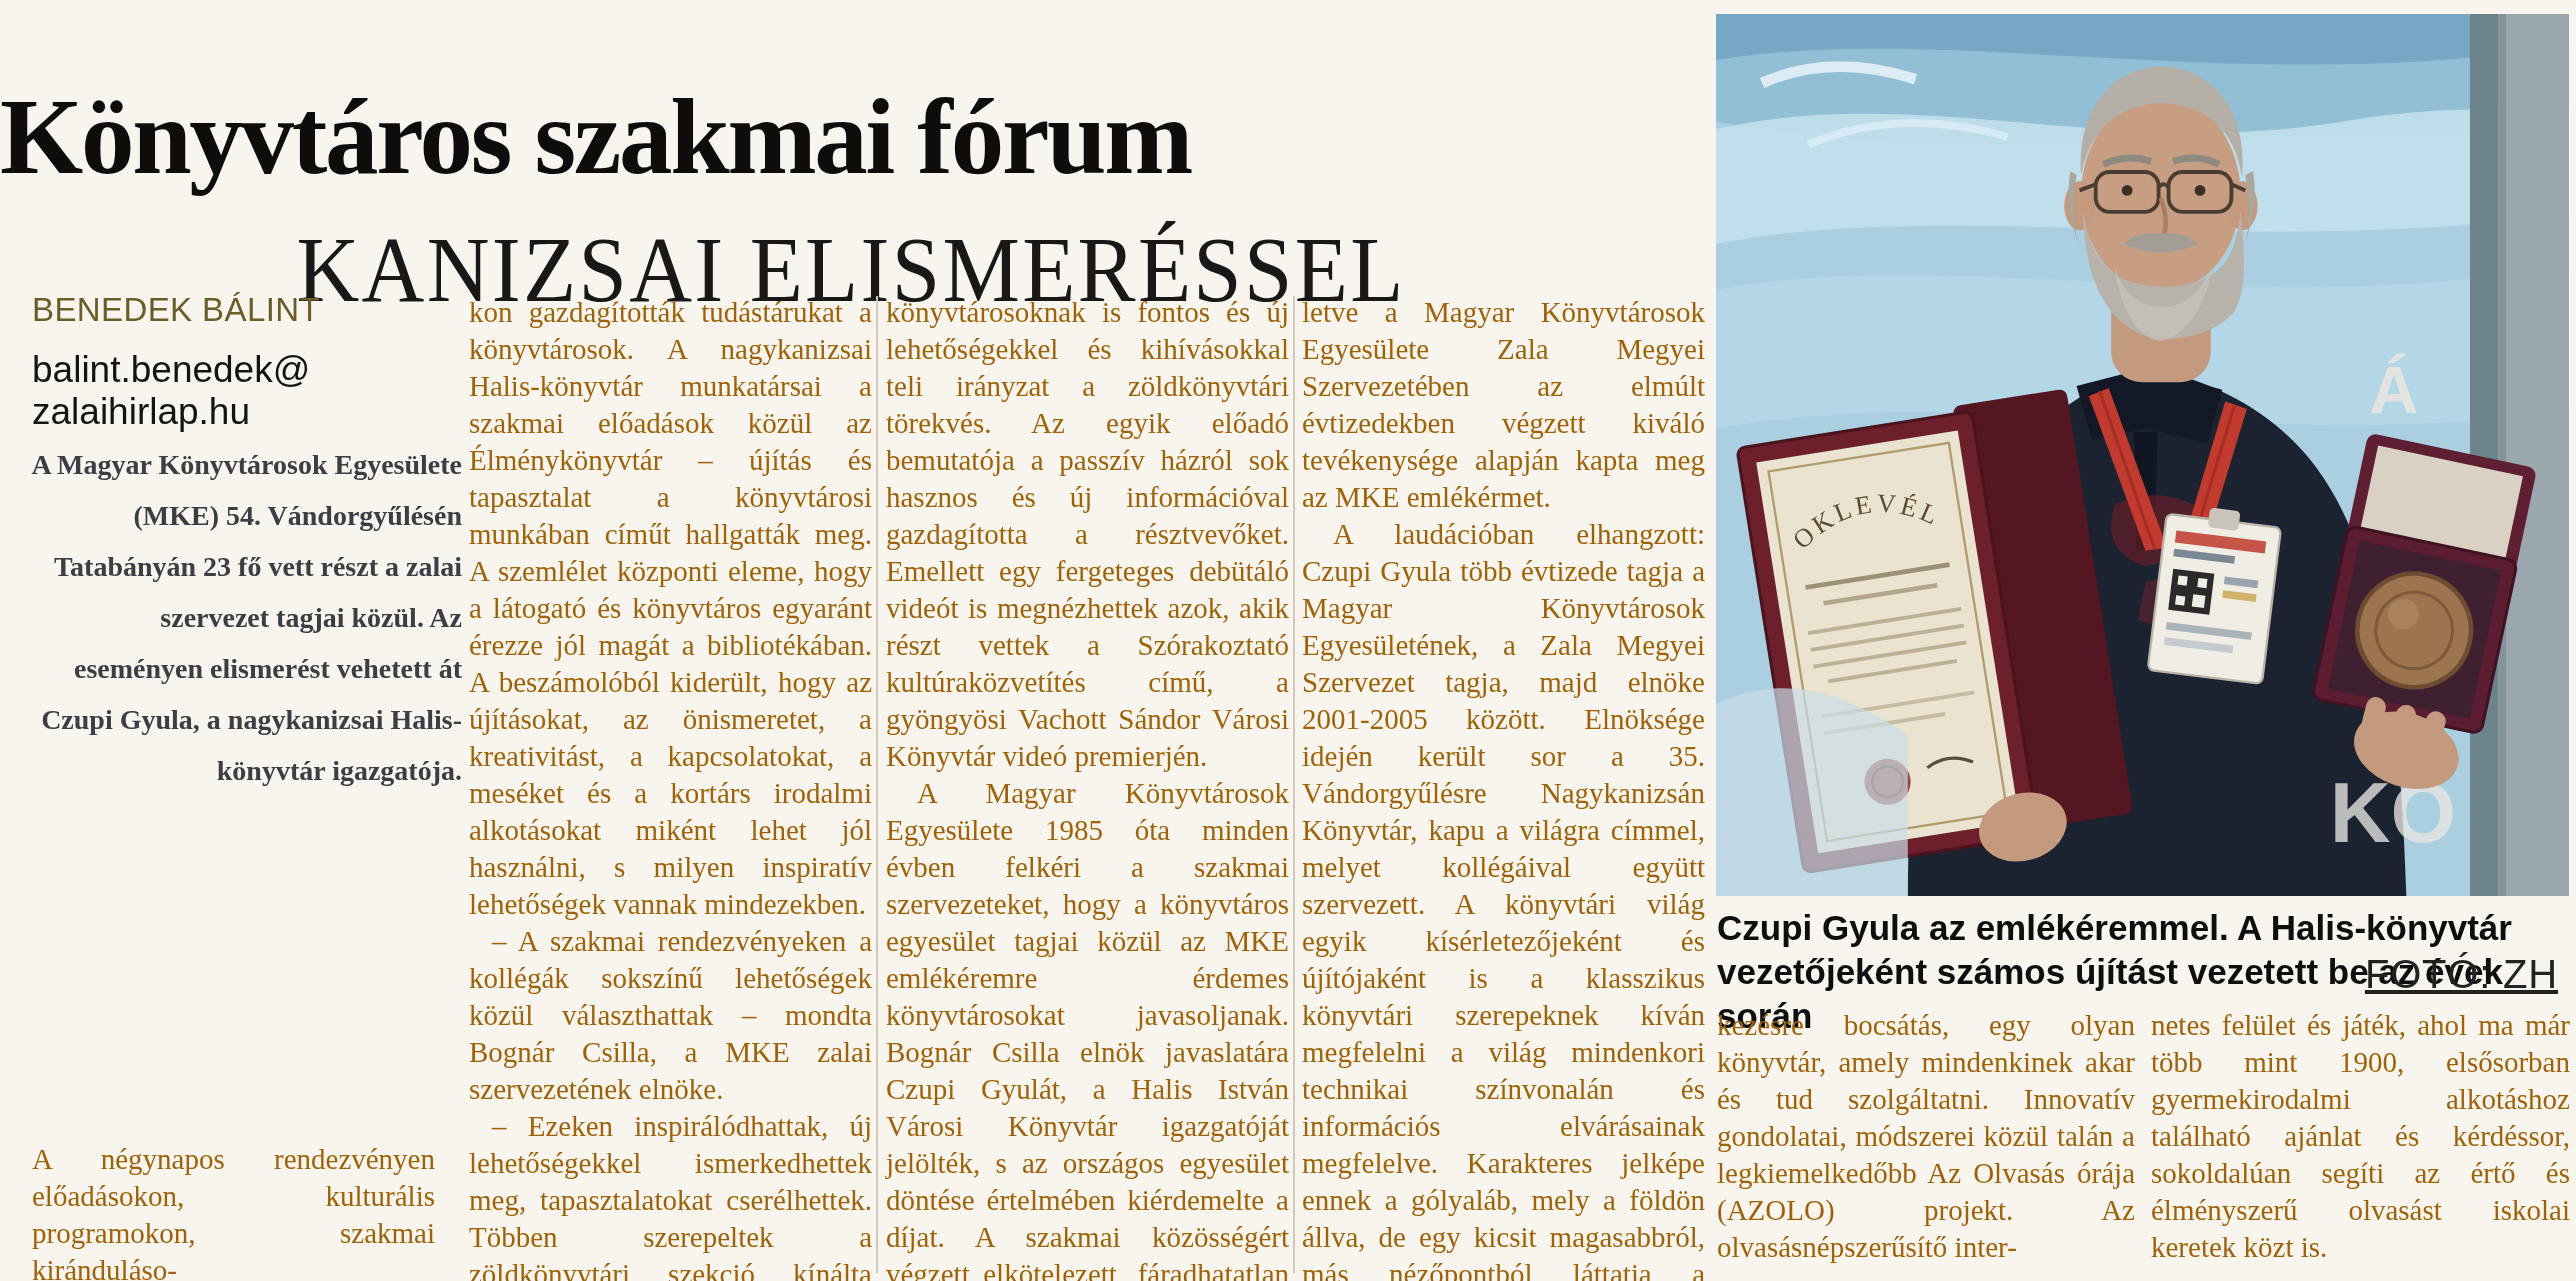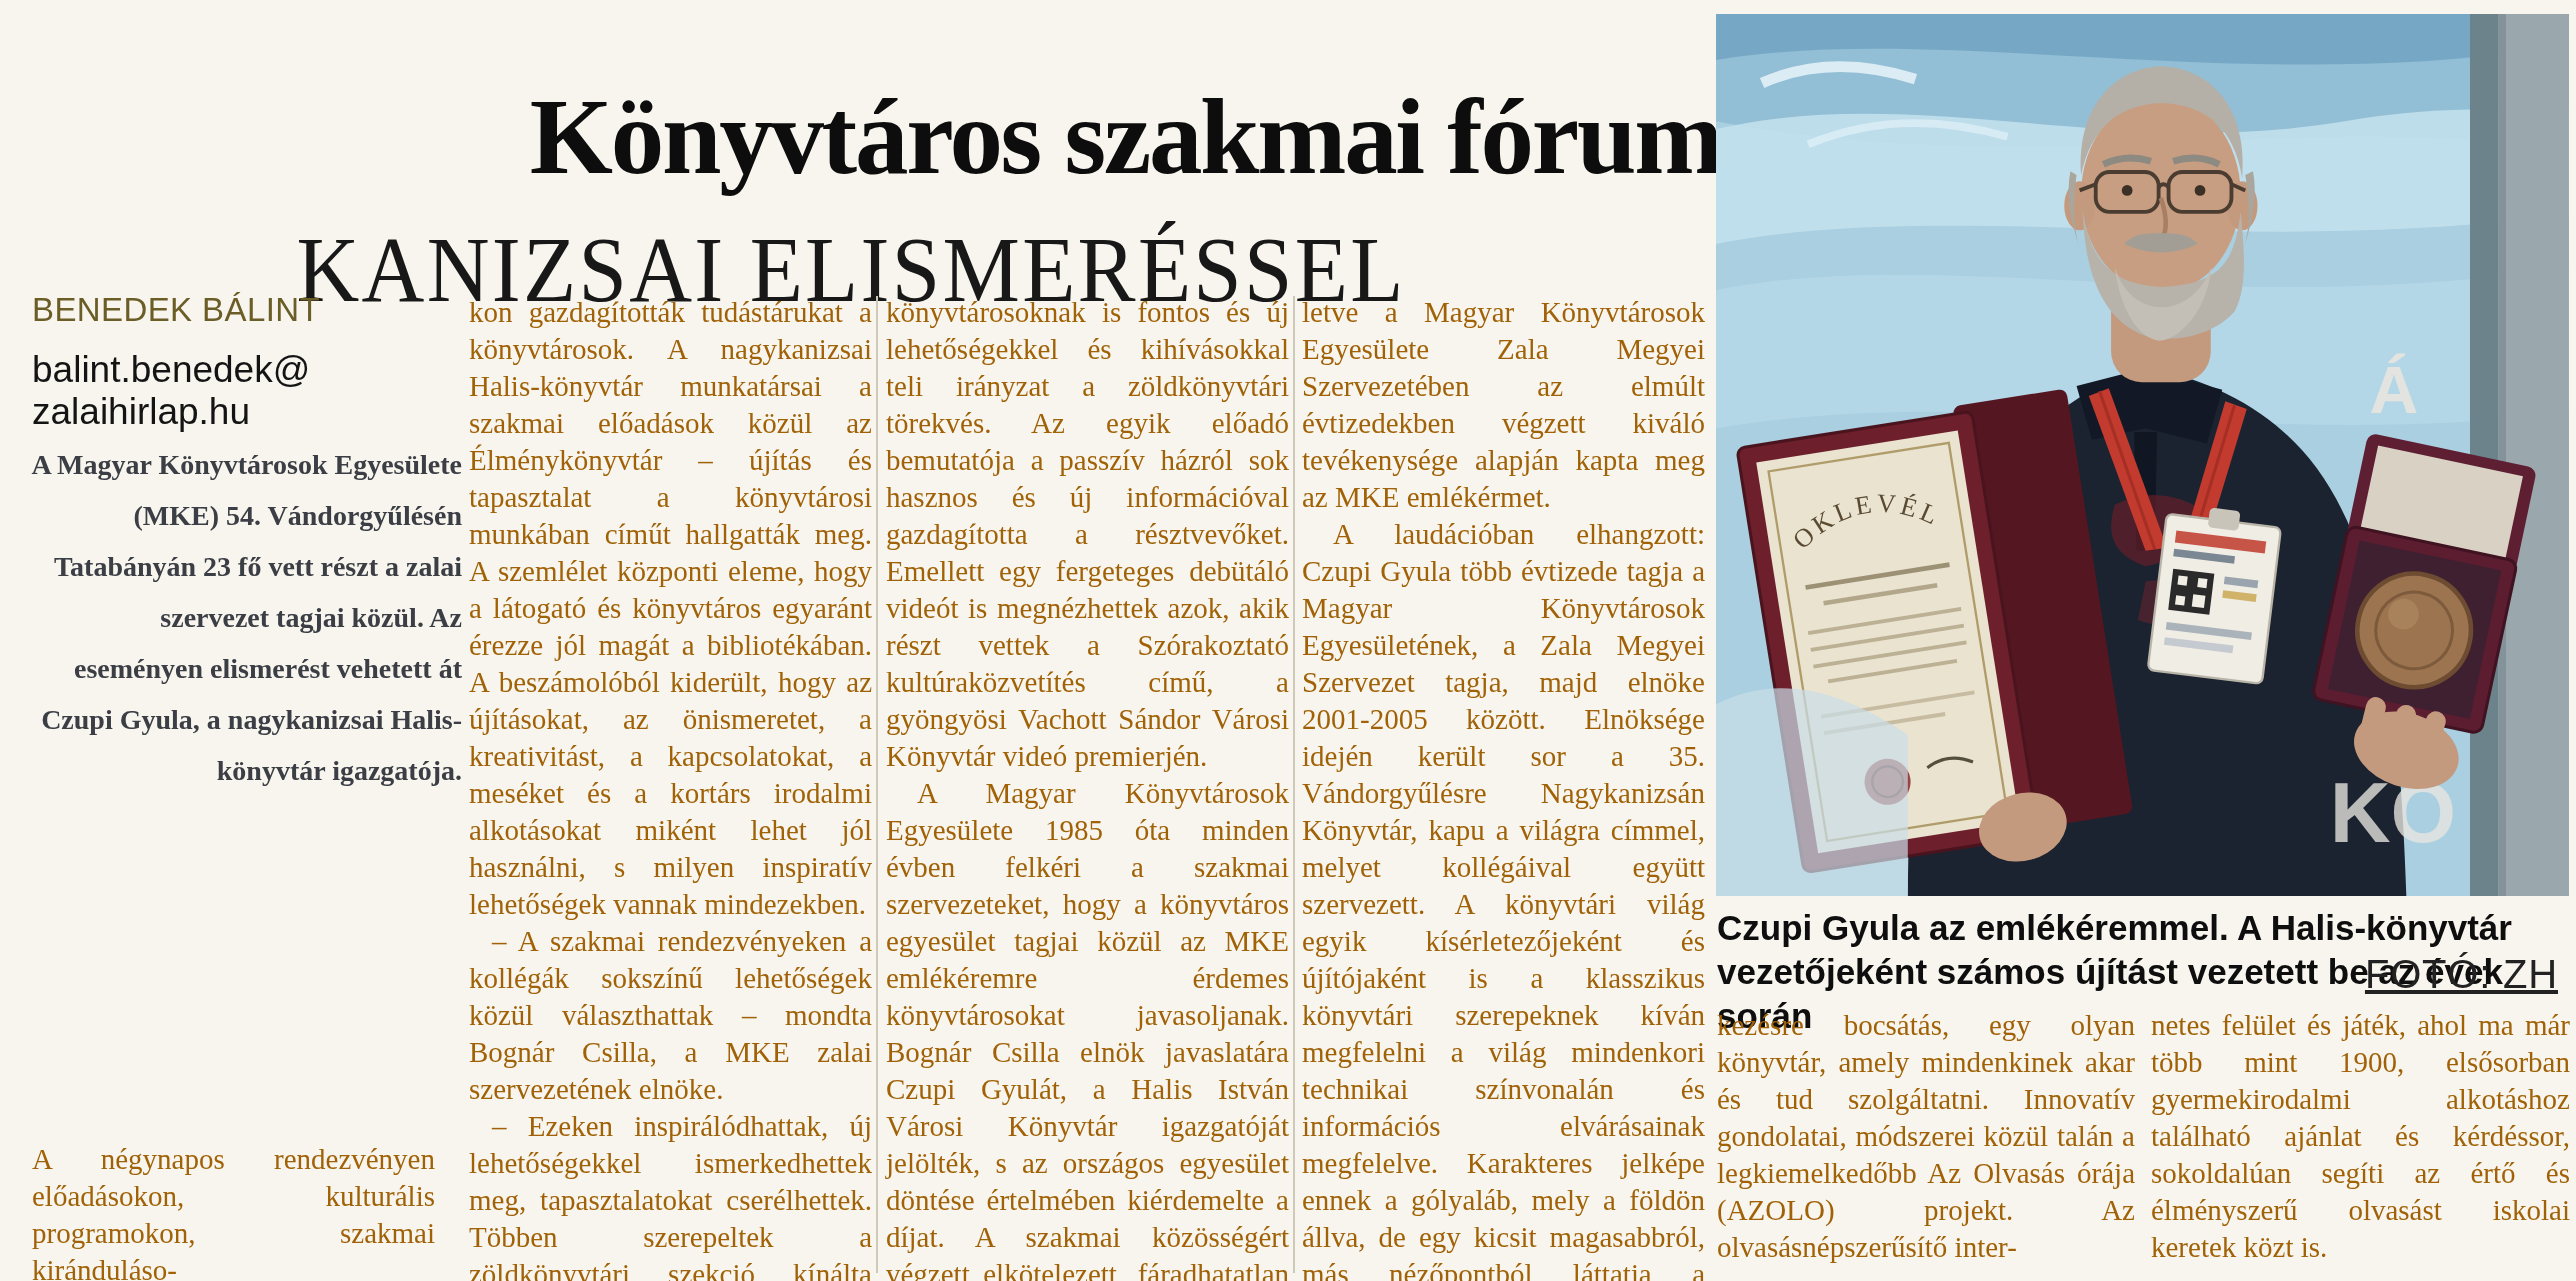--- a/index.html
+++ b/index.html
@@ -1,20 +1,20 @@
 <!DOCTYPE html>
 <html style="font-size:12.3px"><head>
 <meta charset="utf-8">
 <style>
   html,body{margin:0;padding:0;background:#e8e6e0;}
   .page{position:relative;width:2576px;height:1281px;background:#f7f5ee;overflow:hidden;
         font-family:"Liberation Serif", serif;color:#1c1c1c;}
-  .headline{position:absolute;left:0;top:4.6px;width:1702px;text-align:right;
+  .headline{position:absolute;left:0;top:4.6px;width:1702px;text-align:left;
             font-weight:bold;font-size:107px;letter-spacing:-2.3px;color:#0d0d0d;
-            font-family:"Liberation Serif", serif;padding-left:19px;}
+            font-family:"Liberation Serif", serif;}
   .subheadline{position:absolute;left:0;top:144px;width:1702px;text-align:center;
             font-weight:400;font-size:87px;letter-spacing:2.3px;color:#181818;
             transform:scaleY(1.06);transform-origin:top center;
             font-family:"Liberation Serif", serif;}
   .byline{position:absolute;left:32px;top:291px;font-family:"Liberation Sans", sans-serif;}
   .byline-author{font-weight:normal;font-size:33px;letter-spacing:0.4px;color:#6b5d26;}
   .byline-email{font-size:37px;line-height:42px;color:#141414;margin-top:20px;}
   .lead{position:absolute;left:31px;top:439px;width:431px;text-align:right;
         font-weight:bold;font-size:28px;line-height:51px;color:#3b3e44;}
   .bodycol{position:absolute;width:403px;font-size:29px;line-height:37px;

